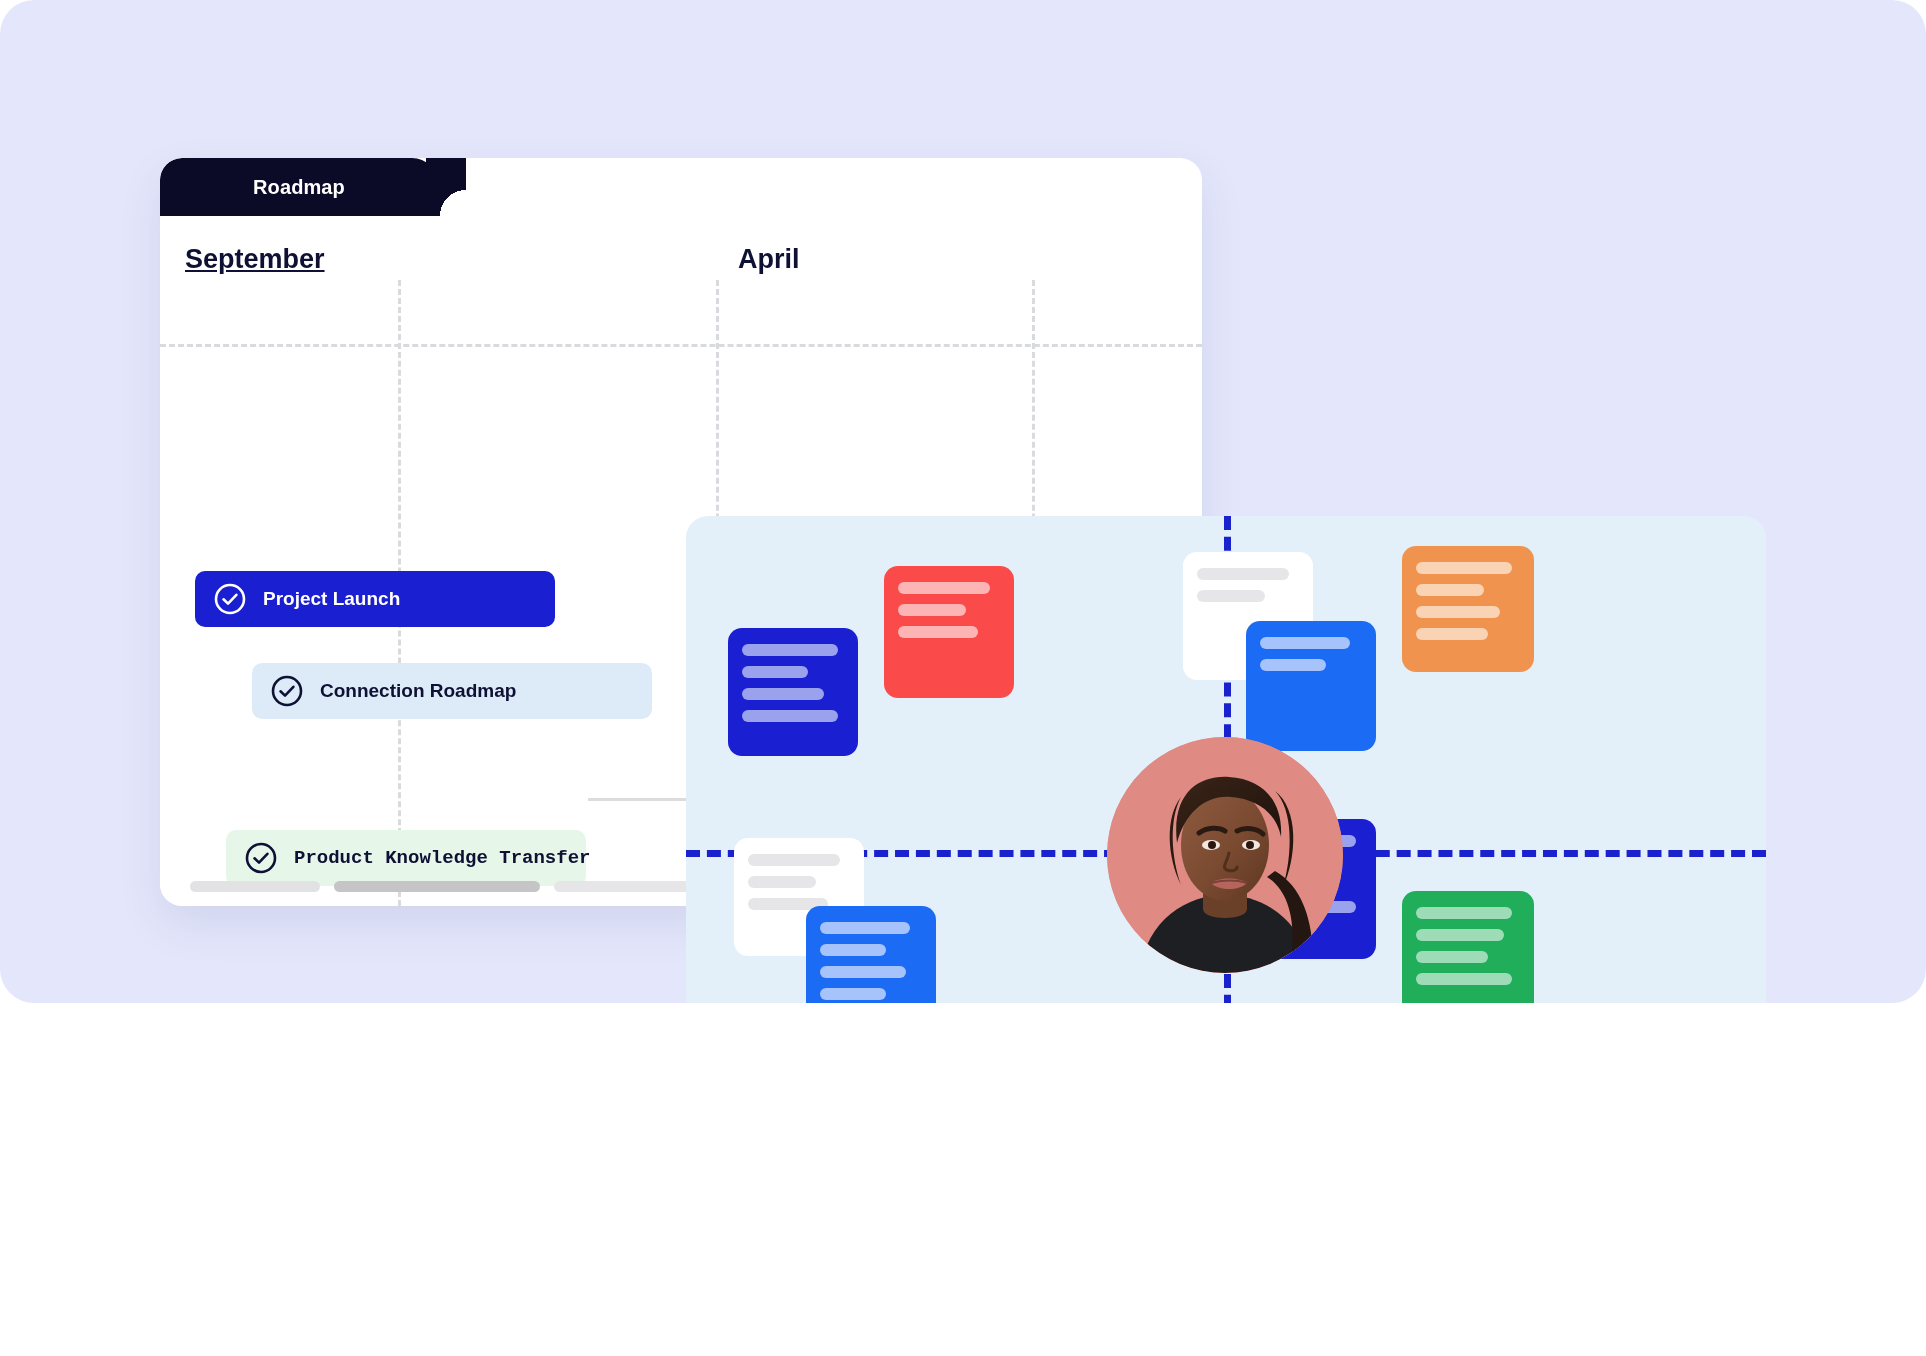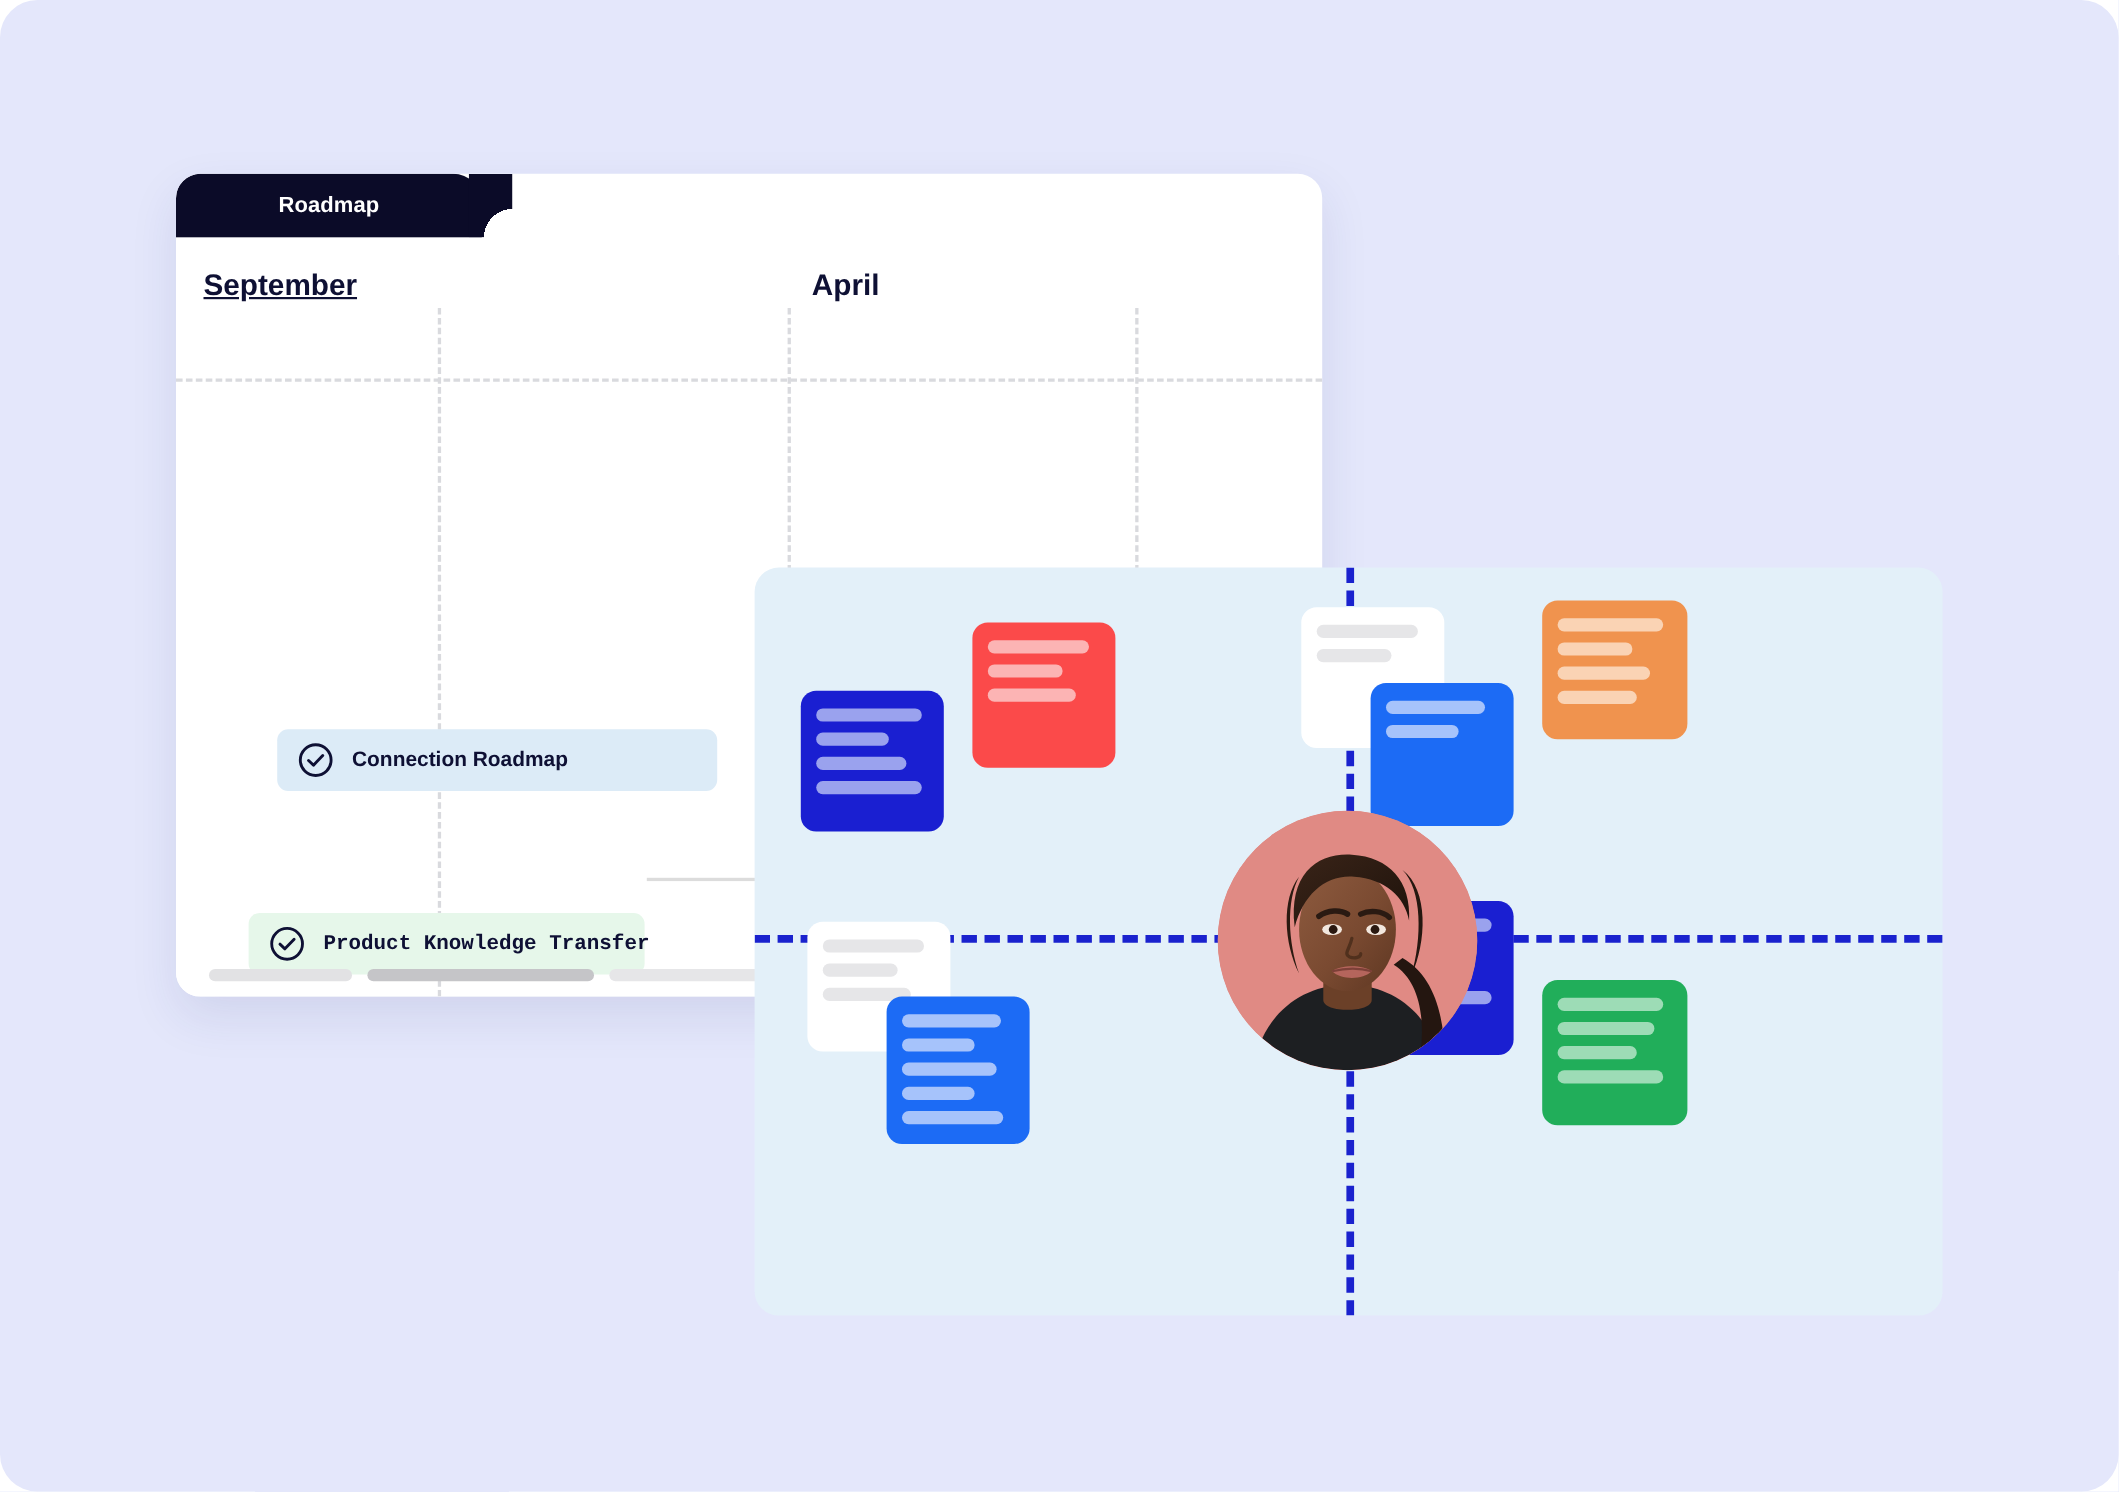--- a/index.html
+++ b/index.html
@@ -3,21 +3,21 @@
 <meta charset="utf-8">
 <style>
   html,body{margin:0;padding:0;}
   body{
     width:1926px;height:1356px;
     background:#ffffff;
     font-family:"Liberation Sans", sans-serif;
     overflow:hidden;
   }
   .stage{
-    position:absolute;left:0;top:0;width:1926px;height:1356px;
+    position:absolute;left:0;top:0;width:1926px;height:1003px;
     background:#e4e7fb;
     border-radius:34px;
     overflow:hidden;
   }
 
   
   .roadmap{
     position:absolute;left:160px;top:158px;width:1042px;height:748px;
     background:#ffffff;
     border-radius:22px;
@@ -139,20 +139,29 @@
       <div class="month month-oct">April</div>
 
       <div class="hline"></div>
       <div class="vline vl-1"></div>
       <div class="vline vl-2"></div>
       <div class="vline vl-3"></div>
 
       <div class="elbow1"></div>
       <div class="elbow2"></div>
 
+      <div class="task task-launch">
+        <span class="chk">
+          <svg viewBox="0 0 34 34">
+              <circle cx="17" cy="17" r="14" fill="none" stroke="#ffffff" stroke-width="2.6"></circle>
+              <path d="M10.5 17.3 L15 21.6 L23.4 12.8" fill="none" stroke="#ffffff" stroke-width="2.6" stroke-linecap="round" stroke-linejoin="round"></path>
+            </svg>
+        </span>
+        <span class="tlabel">Project Launch</span>
+      </div>
 
       <div class="task task-conn">
         <span class="chk">
           <svg viewBox="0 0 34 34">
               <circle cx="17" cy="17" r="14" fill="none" stroke="#0e1034" stroke-width="2.6"></circle>
               <path d="M10.5 17.3 L15 21.6 L23.4 12.8" fill="none" stroke="#0e1034" stroke-width="2.6" stroke-linecap="round" stroke-linejoin="round"></path>
             </svg>
         </span>
         <span class="tlabel">Connection Roadmap</span>
       </div>

